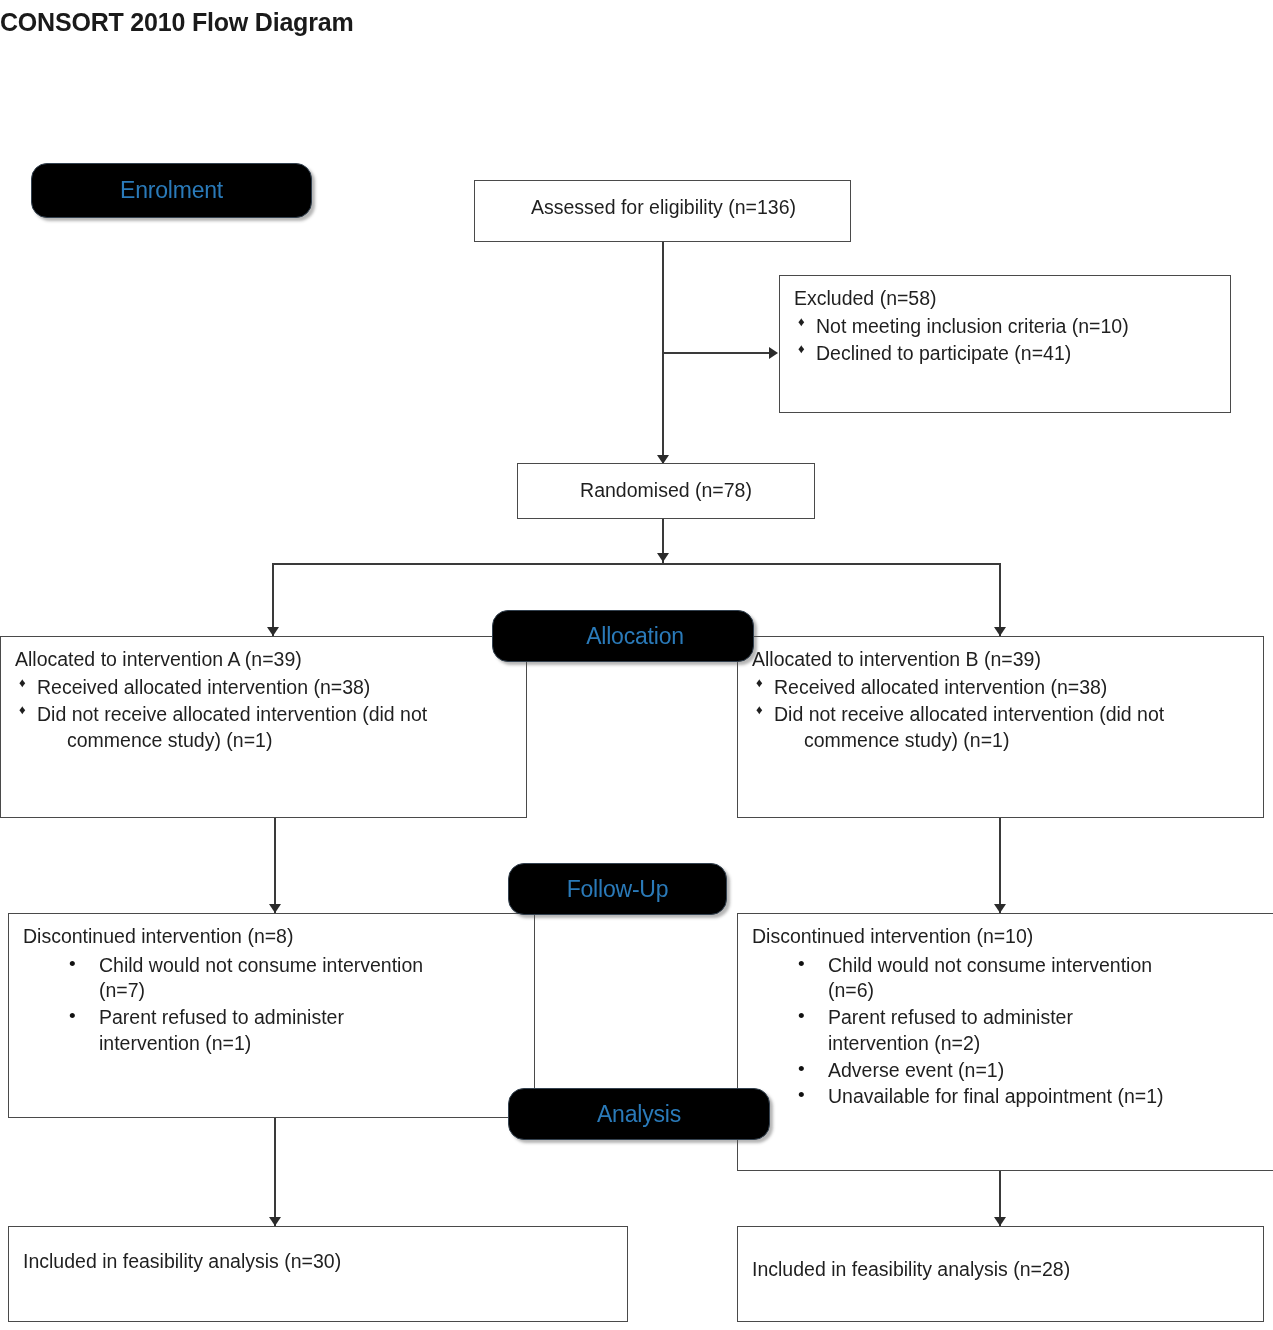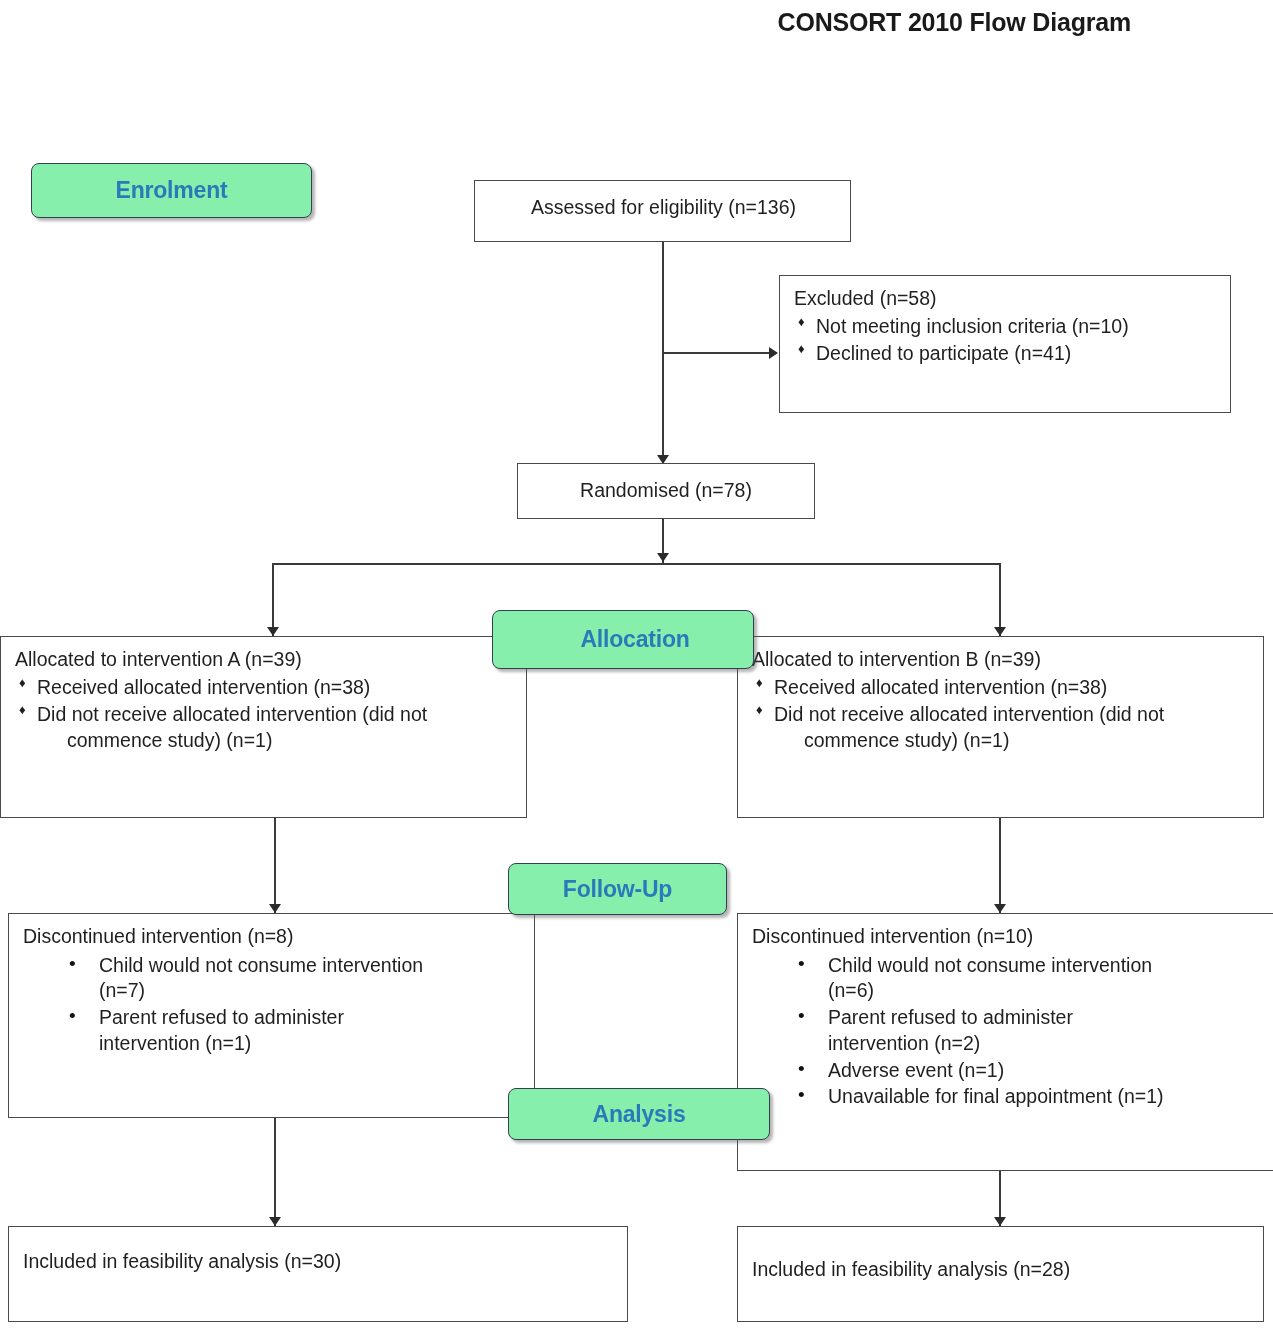--- a/index.html
+++ b/index.html
@@ -21,21 +21,21 @@
     width: 1273px;
     height: 1330px;
   }
 
   
   .title {
     position: absolute;
     left: 0;
     top: 8px;
     width: 1131px;
-    text-align: right;
+    text-align: left;
     font-size: 25px;
     font-weight: bold;
     color: #1a1a1a;
     letter-spacing: -0.2px;
   }
 
   
   .box {
     position: absolute;
     box-sizing: border-box;
@@ -105,26 +105,26 @@
     color: #111111;
   }
   ul.round > li .cont {
     display: block;
   }
 
   
   .badge {
     position: absolute;
     box-sizing: border-box;
-    background: #86efac;
+    background: #000000;
     border: 1.6px solid #33414f;
-    border-radius: 8px;
+    border-radius: 16px;
     color: #2a7ab9;
     font-size: 23px;
-    font-weight: bold;
+    font-weight: normal;
     display: flex;
     align-items: center;
     justify-content: center;
     box-shadow: 3px 3px 3px rgba(90,90,90,0.45);
     z-index: 9;
     letter-spacing: -0.2px;
   }
 
   
   .vline {
@@ -185,21 +185,21 @@
   <div class="vline" style="left:274px; top:1118px; height:108px;"></div>
   <div class="arrow-down" style="left:269px; top:1217px;"></div>
 
   <div class="vline" style="left:999px; top:1171px; height:55px;"></div>
   <div class="arrow-down" style="left:994px; top:1217px;"></div>
 
   <div class="badge" style="left:31px; top:163px; width:281px; height:55px;">
     <span>Enrolment</span>
   </div>
 
-  <div class="badge" style="left:492px; top:610px; width:262px; height:59px;padding-left:24px;">
+  <div class="badge" style="left:492px; top:610px; width:262px; height:52px;padding-left:24px;">
     <span>Allocation</span>
   </div>
 
   <div class="badge" style="left:508px; top:863px; width:219px; height:52px;">
     <span>Follow-Up</span>
   </div>
 
   <div class="badge" style="left:508px; top:1088px; width:262px; height:52px;">
     <span>Analysis</span>
   </div>

